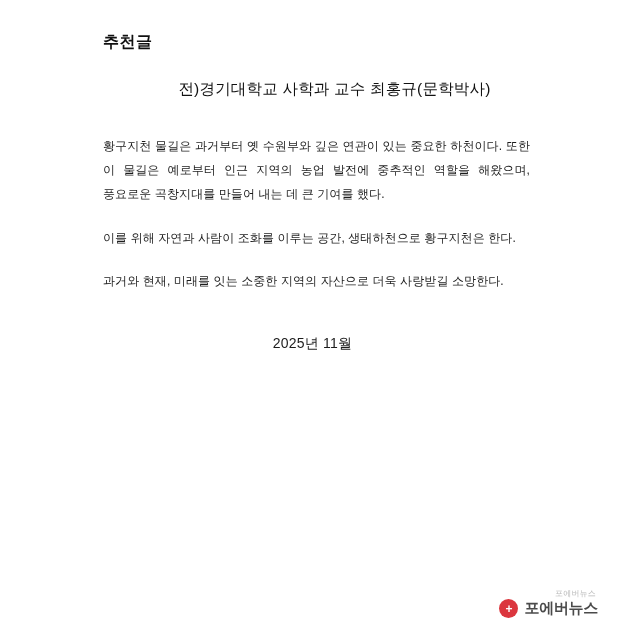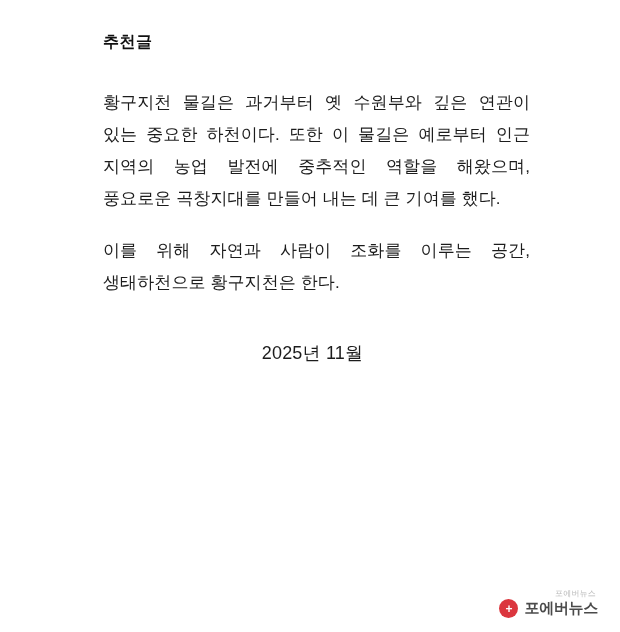--- a/index.html
+++ b/index.html
@@ -34,37 +34,37 @@
     text-align: center;
     margin: 26px 0 0 0;
     padding-left: 36px;
     color: #111111;
     letter-spacing: 0.2px;
   }
   .body-block {
     margin-top: 34px;
   }
   .para {
-    font-size: 17px;
-    line-height: 32px;
+    font-size: 12px;
+    line-height: 24px;
     text-align: justify;
     text-justify: inter-character;
     margin: 0 0 20px 0;
     color: #1c1c1c;
     letter-spacing: 0.1px;
     word-break: keep-all;
   }
   .para:last-child {
     margin-bottom: 0;
   }
   .para-tight {
     margin-bottom: 19px;
   }
   .date-line {
-    font-size: 18px;
+    font-size: 14px;
     text-align: center;
     margin-top: 42px;
     padding-right: 8px;
     color: #1c1c1c;
     letter-spacing: 0.2px;
   }
   .watermark {
     position: absolute;
     right: 22px;
     bottom: 14px;
@@ -101,24 +101,26 @@
     letter-spacing: 0.2px;
   }
 </style>
 </head>
 <body>
 
 <div class="page">
 
   <h1 class="doc-title">추천글</h1>
 
+  <div class="byline">전)경기대학교 사학과 교수 최홍규(문학박사)</div>
 
   <div class="body-block">
     <p class="para">황구지천 물길은 과거부터 옛 수원부와 깊은 연관이 있는 중요한 하천이다. 또한 이 물길은 예로부터 인근 지역의 농업 발전에 중추적인 역할을 해왔으며, 풍요로운 곡창지대를 만들어 내는 데 큰 기여를 했다.</p>
     <p class="para para-tight">이를 위해 자연과 사람이 조화를 이루는 공간, 생태하천으로 황구지천은 한다.</p>
+    <p class="para">과거와 현재, 미래를 잇는 소중한 지역의 자산으로 더욱 사랑받길 소망한다.</p>
   </div>
 
   <div class="date-line">2025년 11월</div>
 
   <div class="wm-sub">포에버뉴스</div>
 
   <div class="watermark">
     <span class="wm-badge">+</span>
     <span class="wm-text">포에버뉴스</span>
   </div>

